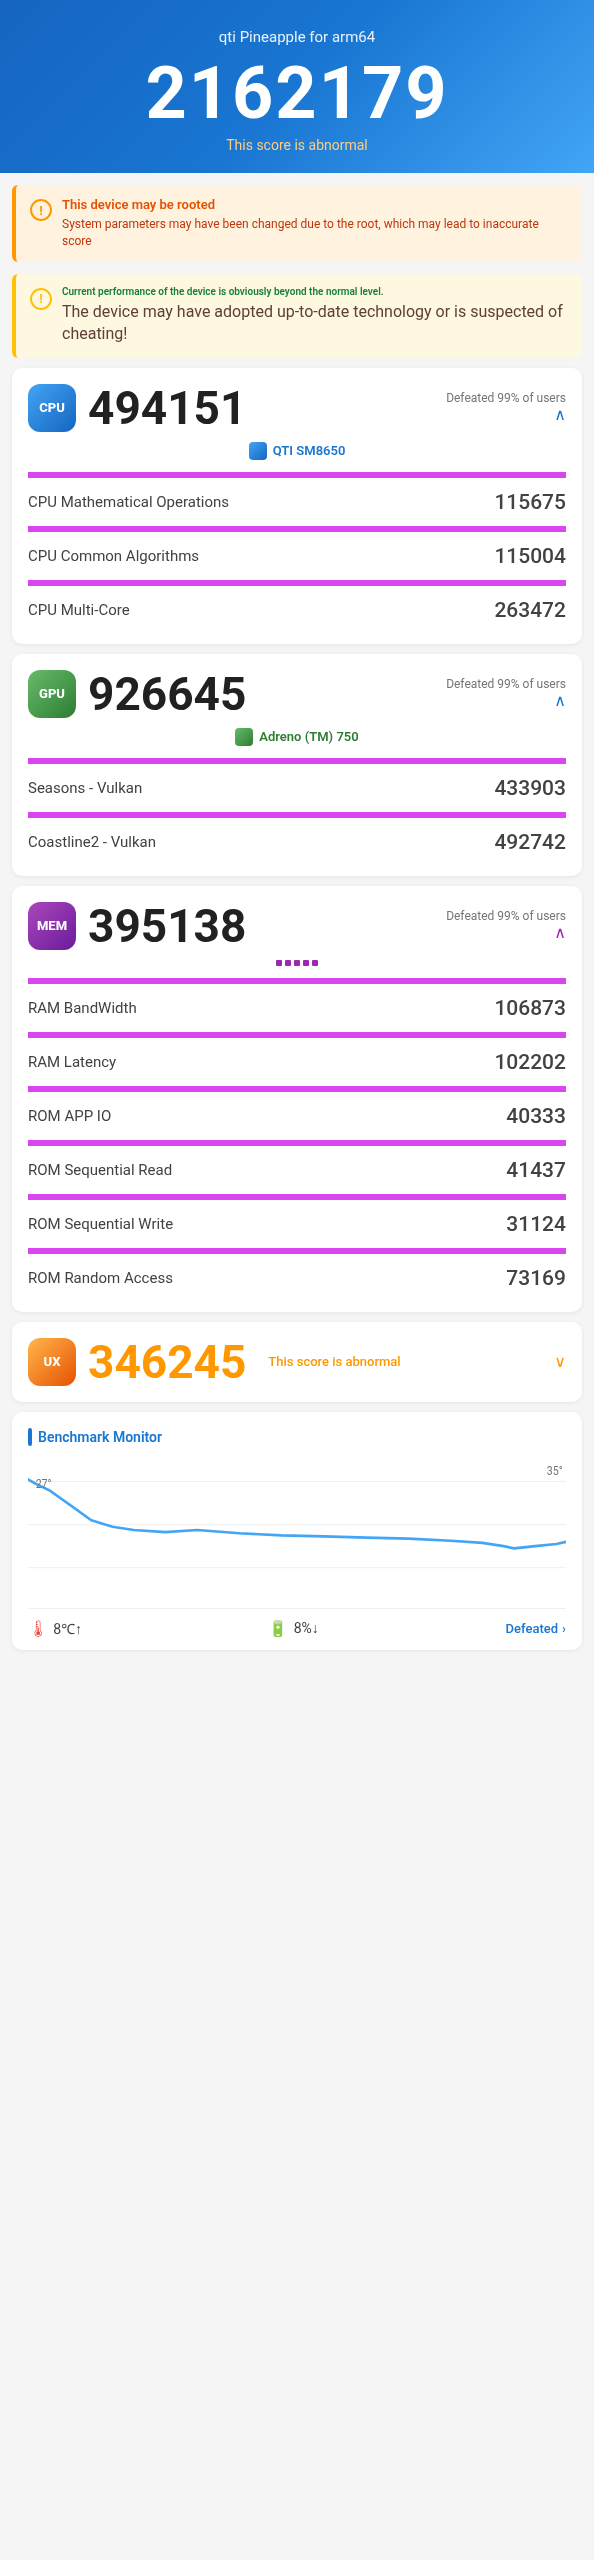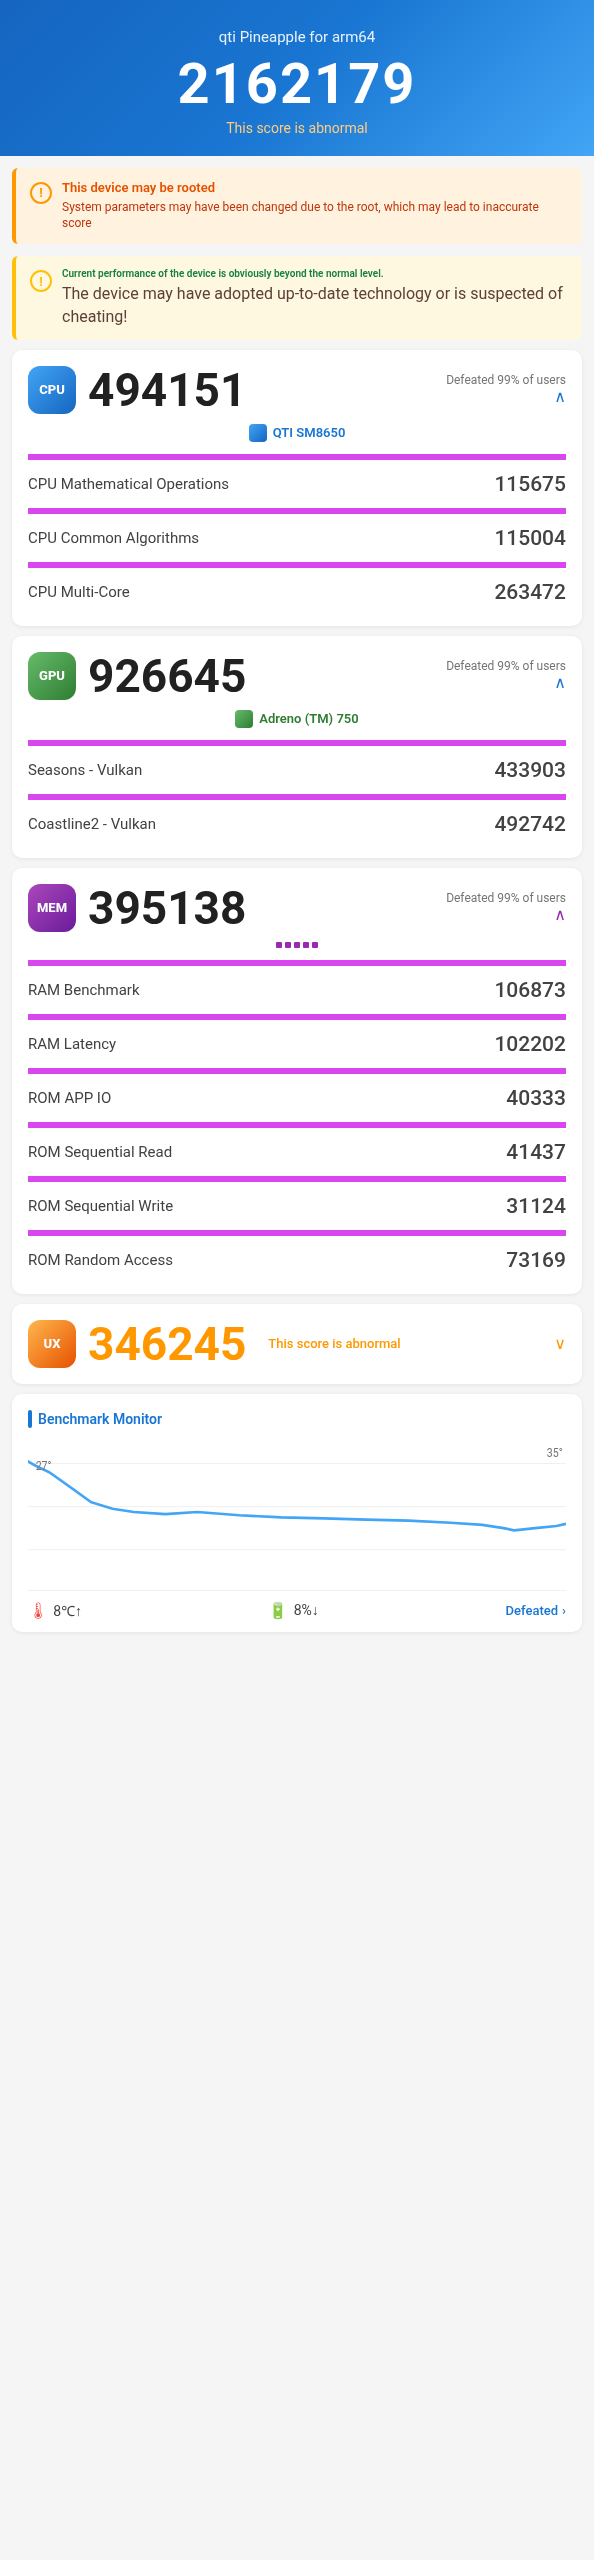--- a/index.html
+++ b/index.html
@@ -15,21 +15,21 @@
       padding: 28px 20px 20px;
       text-align: center;
       color: white;
     }
     .header-subtitle {
       font-size: 15px;
       opacity: 0.9;
       margin-bottom: 8px;
     }
     .main-score {
-      font-size: 56px;
+      font-size: 72px;
       font-weight: 700;
       letter-spacing: 2px;
       color: white;
       line-height: 1.1;
     }
     .score-abnormal {
       font-size: 14px;
       color: #ffcc80;
       margin-top: 4px;
     }
@@ -382,21 +382,21 @@
     </div>
   </div>
   <div class="mem-dots">
     <span class="mem-dot"></span>
     <span class="mem-dot"></span>
     <span class="mem-dot"></span>
     <span class="mem-dot"></span>
     <span class="mem-dot"></span>
   </div>
   <div class="metric-row">
-    <span class="metric-label">RAM Benchmark</span>
+    <span class="metric-label">RAM BandWidth</span>
     <span class="metric-value">106873</span>
   </div>
   <div class="metric-row">
     <span class="metric-label">RAM Latency</span>
     <span class="metric-value">102202</span>
   </div>
   <div class="metric-row">
     <span class="metric-label">ROM APP IO</span>
     <span class="metric-value">40333</span>
   </div>

